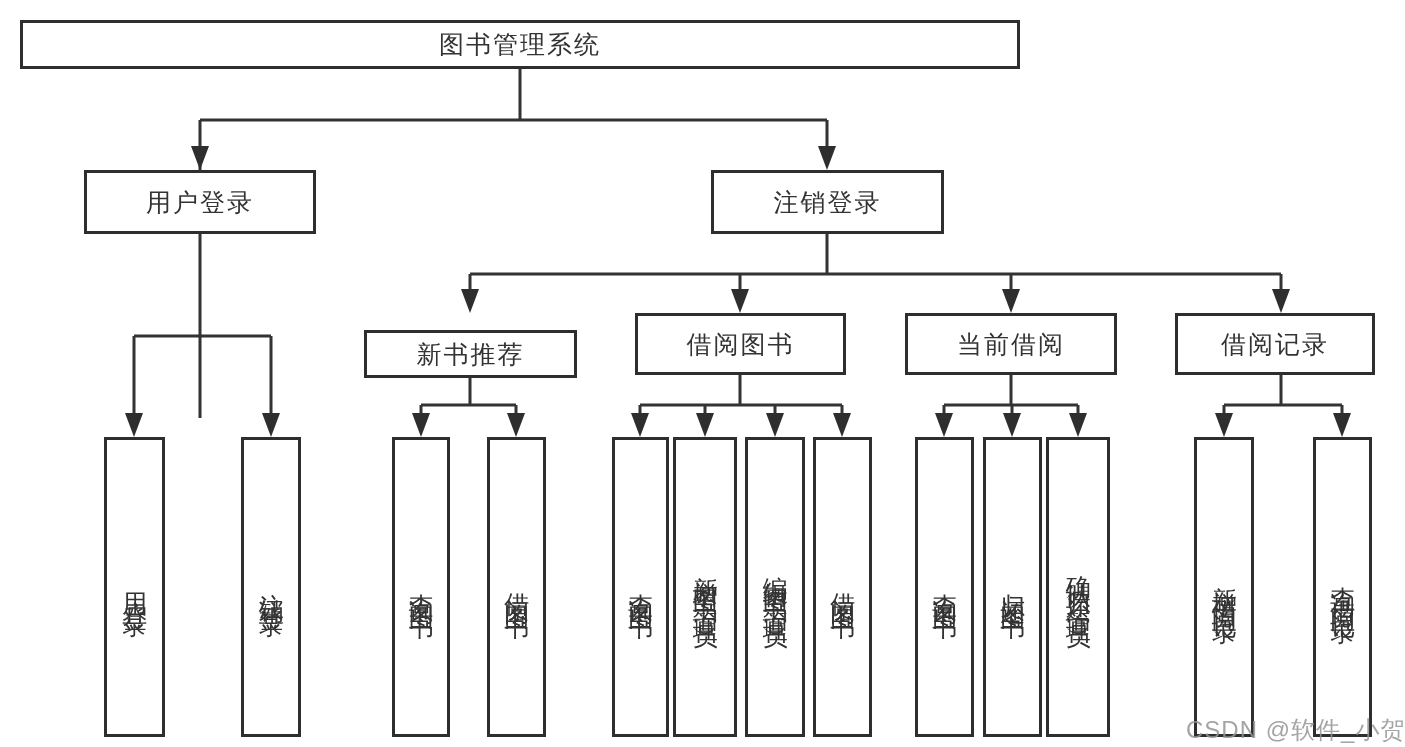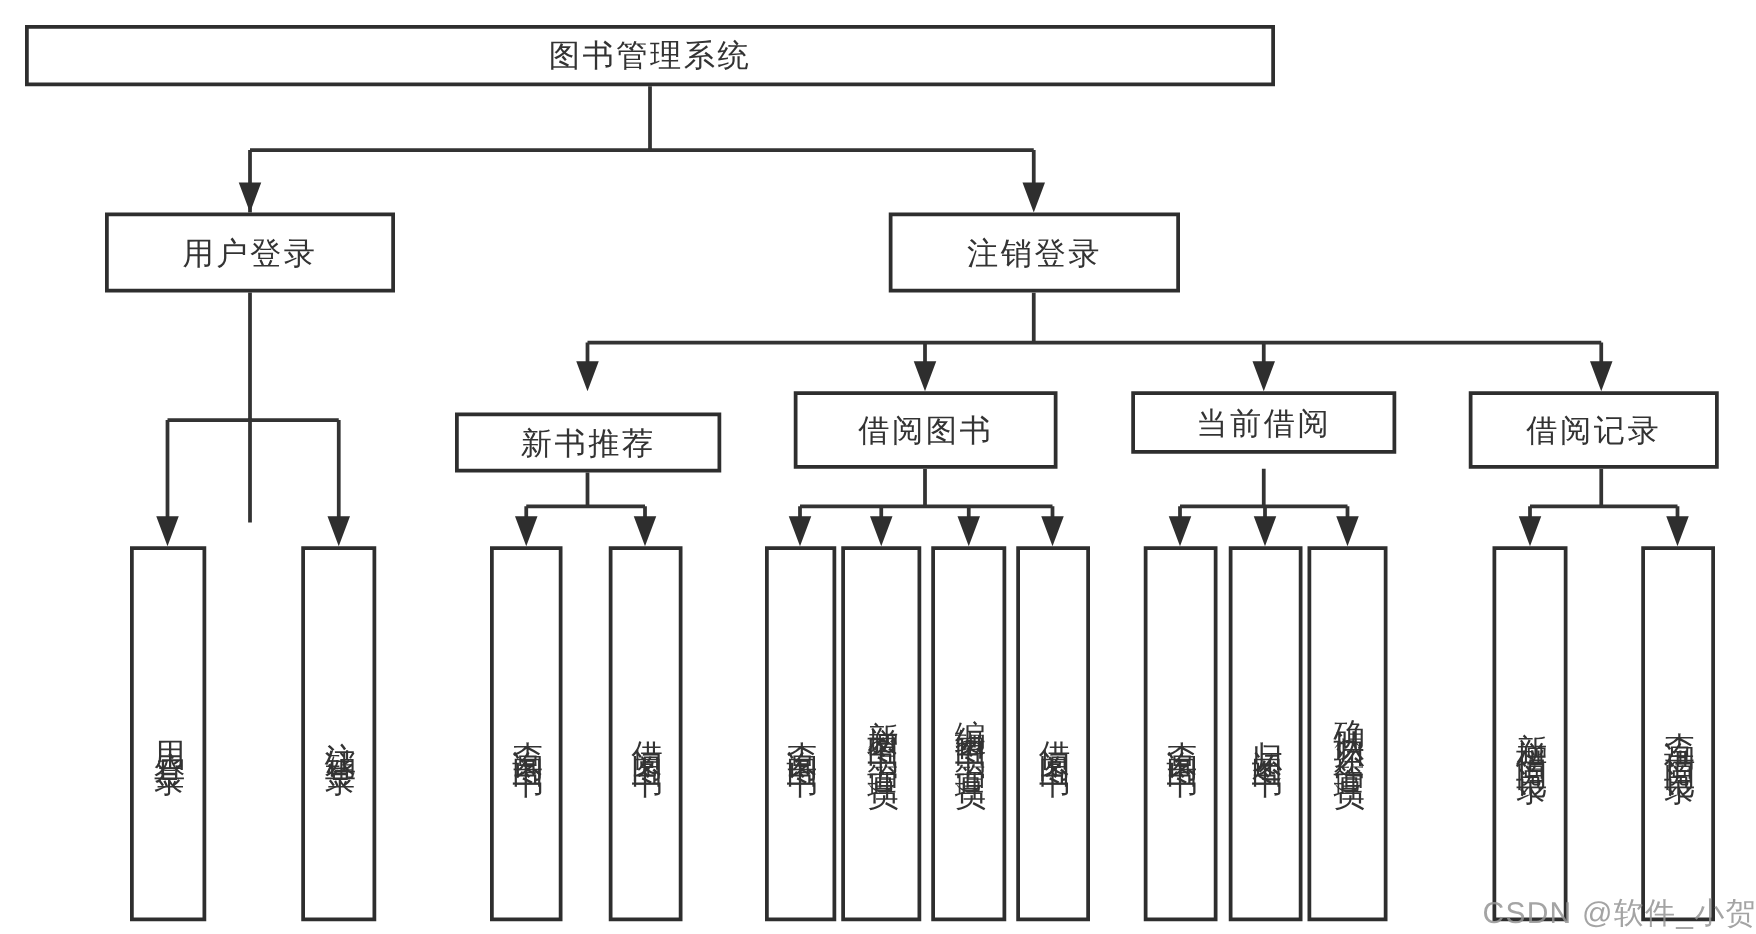--- a/index.html
+++ b/index.html
@@ -103,21 +103,21 @@
   <div class="box" style="left:711px; top:170px; width:233px; height:64px;">
     <span class="h-label">注销登录</span>
   </div>
 
   <div class="box" style="left:364px; top:313px; width:213px; height:48px;margin-top:17px;">
     <span class="h-label">新书推荐</span>
   </div>
   <div class="box" style="left:635px; top:313px; width:211px; height:62px;">
     <span class="h-label">借阅图书</span>
   </div>
-  <div class="box" style="left:905px; top:313px; width:212px; height:50px;">
+  <div class="box" style="left:905px; top:313px; width:212px; height:62px;">
     <span class="h-label">当前借阅</span>
   </div>
   <div class="box" style="left:1175px; top:313px; width:200px; height:62px;">
     <span class="h-label">借阅记录</span>
   </div>
 
   <div class="box" style="left:104px; top:437px; width:61px; height:300px;">
     <span class="v-label">用户登录</span>
   </div>
   <div class="box" style="left:241px; top:437px; width:60px; height:300px;">

